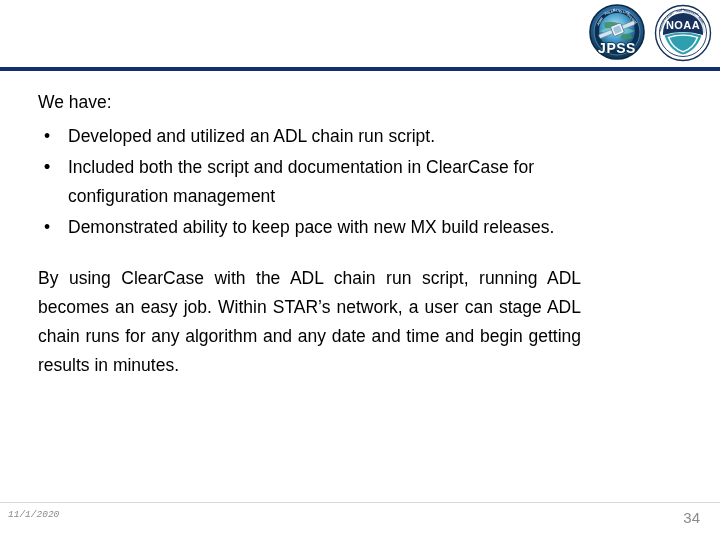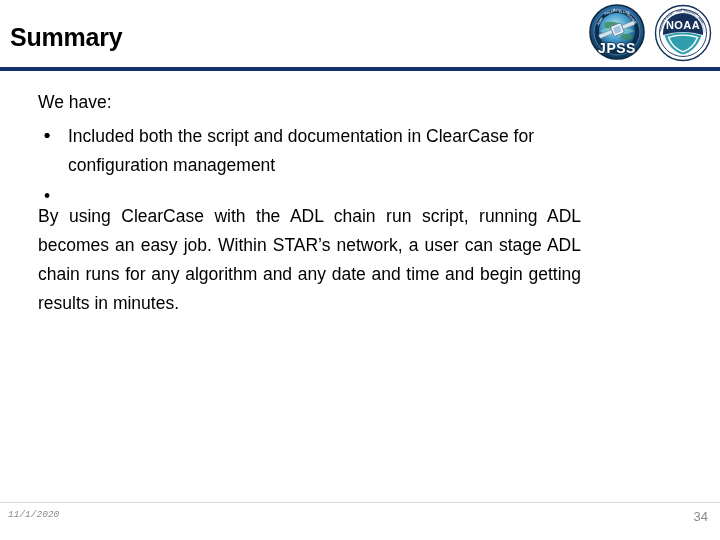--- a/index.html
+++ b/index.html
@@ -128,33 +128,32 @@
     position: absolute;
     left: 8px;
     top: 509px;
     font-size: 9.5px;
     font-style: italic;
     color: #8a8a8a;
     font-family: Liberation Mono, monospace;
   }
   .footer-page {
     position: absolute;
-    right: 12px;
+    right: 20px;
     top: 509px;
-    font-size: 13px;
+    font-size: 15px;
     color: #8a8a8a;
   }
 </style>
 </head>
 <body>
 
 <div class="slide">
 
   <div class="slide-header">
-    <div class="slide-title">Summary</div>
 
     <div class="logo-group">
 
       <svg class="logo" width="62" height="58" viewBox="0 0 62 58">
         <defs>
           <radialGradient id="jpssGlobe" cx="45%" cy="38%" r="62%">
             <stop offset="0%" stop-color="#bfe7f7"></stop>
             <stop offset="55%" stop-color="#4aa3cf"></stop>
             <stop offset="100%" stop-color="#16527f"></stop>
           </radialGradient>
@@ -209,33 +208,35 @@
   </div>
 
   <div class="body-area">
 
     <p class="lead-line">We have:</p>
 
     <ul class="bullet-list">
 
       <li class="bullet-item">
         <span class="bullet-dot">•</span>
+        <span>Developed and utilized an ADL chain run script.</span>
       </li>
 
       <li class="bullet-item">
         <span class="bullet-dot">•</span>
       </li>
 
       <li class="bullet-item">
         <span class="bullet-dot">•</span>
         <span>Included both the script and documentation in ClearCase for configuration management</span>
       </li>
 
       <li class="bullet-item justified">
         <span class="bullet-dot">•</span>
+        <span>Demonstrated ability to keep pace with new MX build releases.</span>
       </li>
 
     </ul>
 
     <p class="closing-para">By using ClearCase with the ADL chain run script, running ADL becomes an easy job. Within STAR’s network, a user can stage ADL chain runs for any algorithm and any date and time and begin getting results in minutes.</p>
 
   </div>
 
   <div class="footer-rule"></div>
   <div class="footer-date">11/1/2020</div>

